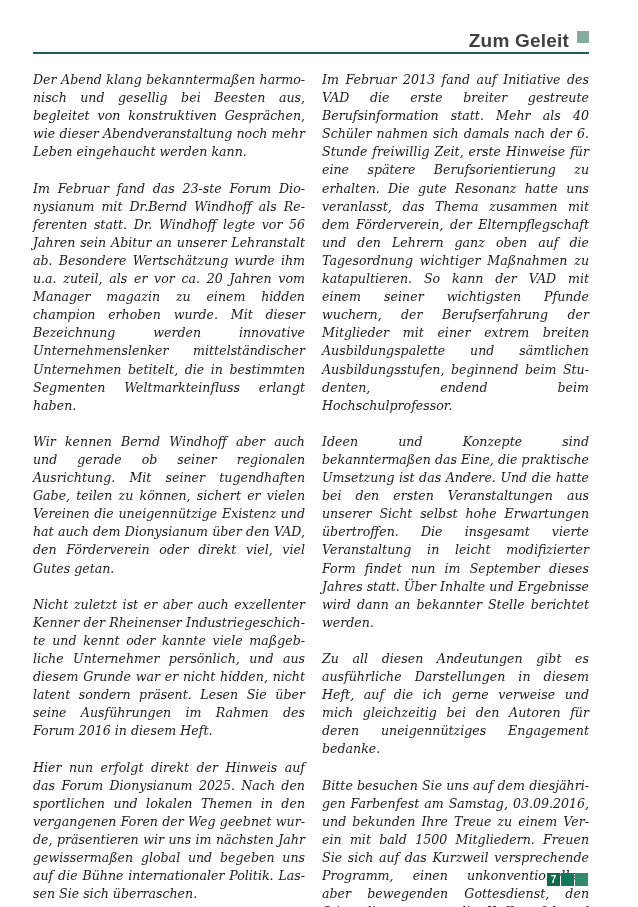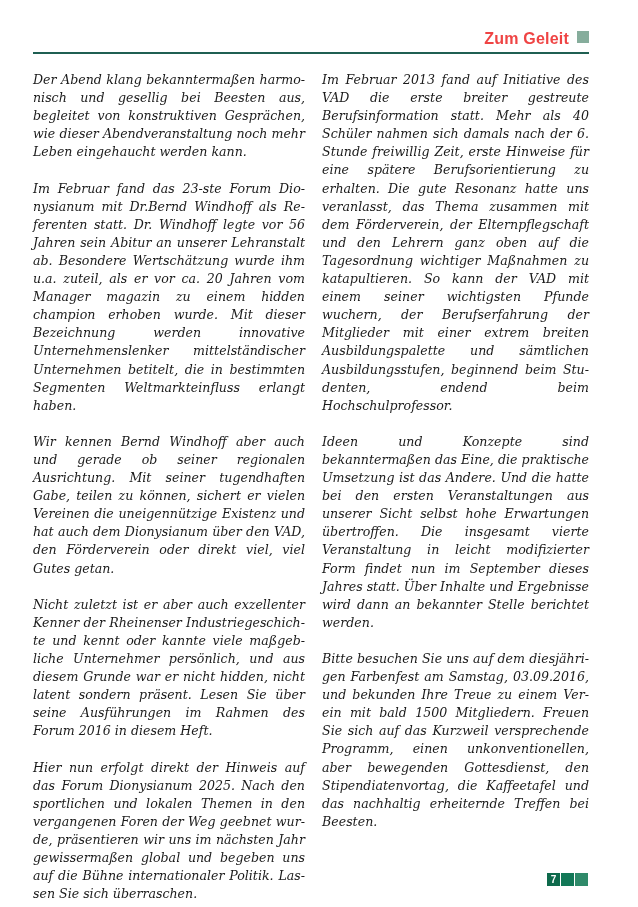--- a/index.html
+++ b/index.html
@@ -3,22 +3,22 @@
 <meta charset="utf-8">
 <style>
   html, body { margin:0; padding:0; background:#ffffff; }
   body { width:638px; height:907px; position:relative; overflow:hidden; }
   .header {
     position:absolute; left:33px; top:28px; width:556px; height:24px;
     border-bottom:2px solid #1f5f52;
   }
   .header-title {
     position:absolute; right:20px; top:2px;
-    font-family:"Liberation Sans", sans-serif; font-weight:bold; font-size:16px;
-    color:#ef4444; letter-spacing:0.2px;
+    font-family:"Liberation Sans", sans-serif; font-weight:bold; font-size:19px;
+    color:#404040; letter-spacing:0.2px;
   }
   .header-square {
     position:absolute; right:0; top:3px; width:12px; height:12px; background:#86ad9c;
   }
   .col {
     position:absolute; top:71px; width:272px;
     font-family:"DejaVu Serif", serif; font-size:12.6px; line-height:18.1px;
     color:#1a1a1a; text-align:justify; hyphens:manual;font-style:italic;
   }
   .col.left { left:33px; }
@@ -48,20 +48,21 @@
   <p>Der Abend klang bekanntermaßen harmo­nisch und gesellig bei Beesten aus, begleitet von konstruktiven Gesprächen, wie dieser Abendveranstaltung noch mehr Leben ein­gehaucht werden kann.</p>
   <p>Im Februar fand das 23-ste Forum Dio­nysianum mit Dr.Bernd Windhoff als Re­ferenten statt. Dr. Windhoff legte vor 56 Jahren sein Abitur an unserer Lehranstalt ab. Besondere Wertschätzung wurde ihm u.a. zuteil, als er vor ca. 20 Jahren vom Ma­nager magazin zu einem hidden champion erhoben wurde. Mit dieser Bezeichnung werden innovative Unternehmenslenker mittelständischer Unternehmen betitelt, die in bestimmten Segmenten Weltmarkt­einfluss erlangt haben.</p>
   <p>Wir kennen Bernd Windhoff aber auch und gerade ob seiner regionalen Ausrichtung. Mit seiner tugendhaften Gabe, teilen zu können, sichert er vielen Vereinen die unei­gennützige Existenz und hat auch dem Dio­nysianum über den VAD, den Förderverein oder direkt viel, viel Gutes getan.</p>
   <p>Nicht zuletzt ist er aber auch exzellenter Kenner der Rheinenser Industriegeschich­te und kennt oder kannte viele maßgeb­liche Unternehmer persönlich, und aus diesem Grunde war er nicht hidden, nicht latent sondern präsent. Lesen Sie über sei­ne Ausführungen im Rahmen des Forum 2016 in diesem Heft.</p>
   <p>Hier nun erfolgt direkt der Hinweis auf das Forum Dionysianum 2025. Nach den sportlichen und lokalen Themen in den vergangenen Foren der Weg geebnet wur­de, präsentieren wir uns im nächsten Jahr gewissermaßen global und begeben uns auf die Bühne internationaler Politik. Las­sen Sie sich überraschen.</p>
 </div>
 
 <div class="col right">
   <p>Im Februar 2013 fand auf Initiative des VAD die erste breiter gestreute Berufsinformati­on statt. Mehr als 40 Schüler nahmen sich damals nach der 6. Stunde freiwillig Zeit, erste Hinweise für eine spätere Berufsori­entierung zu erhalten. Die gute Resonanz hatte uns veranlasst, das Thema zusammen mit dem Förderverein, der Elternpflegschaft und den Lehrern ganz oben auf die Tages­ordnung wichtiger Maßnahmen zu katapul­tieren. So kann der VAD mit einem seiner wichtigsten Pfunde wuchern, der Berufs­erfahrung der Mitglieder mit einer extrem breiten Ausbildungspalette und sämtlichen Ausbildungsstufen, beginnend beim Stu­denten, endend beim Hochschulprofessor.</p>
   <p>Ideen und Konzepte sind bekanntermaßen das Eine, die praktische Umsetzung ist das Andere. Und die hatte bei den ersten Ver­anstaltungen aus unserer Sicht selbst hohe Erwartungen übertroffen. Die insgesamt vierte Veranstaltung in leicht modifizierter Form findet nun im September dieses Jah­res statt. Über Inhalte und Ergebnisse wird dann an bekannter Stelle berichtet werden.</p>
+  <p>Zu all diesen Andeutungen gibt es ausführ­liche Darstellungen in diesem Heft, auf die ich gerne verweise und mich gleichzeitig bei den Autoren für deren uneigennütziges Engagement bedanke.</p>
   <p>Bitte besuchen Sie uns auf dem diesjähri­gen Farbenfest am Samstag, 03.09.2016, und bekunden Ihre Treue zu einem Ver­ein mit bald 1500 Mitgliedern. Freuen Sie sich auf das Kurzweil versprechende Pro­gramm, einen unkonventionellen, aber be­wegenden Gottesdienst, den Stipendiaten­vortag, die Kaffeetafel und das nachhaltig erheiternde Treffen bei Beesten.</p>
 
 </div>
 
 <div class="footer">
   <div class="pg">7</div>
   <div class="pg b2"></div>
   <div class="pg b3"></div>
 </div>
 

